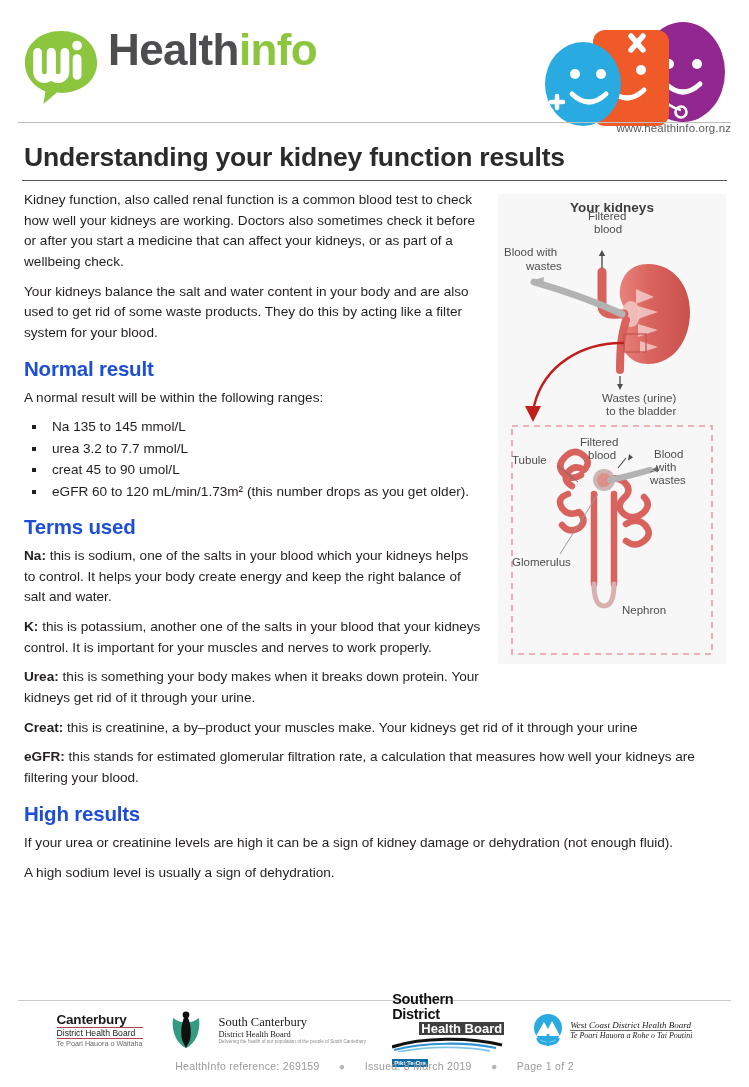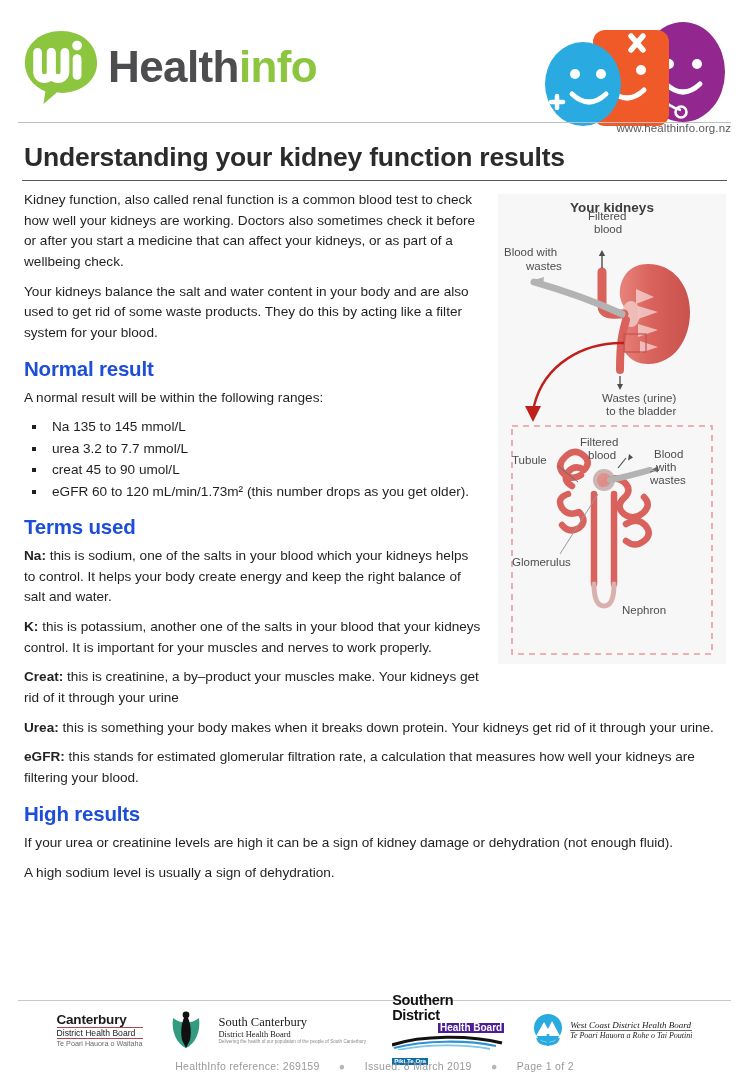--- a/index.html
+++ b/index.html
@@ -19,21 +19,20 @@
   
   .header {
     position: relative;
     height: 122px;
   }
   .logo-block {
     position: absolute;
     left: 22px;
     top: 28px;
     display: flex;
-    align-items: center;
   }
   .logo-mark {
     width: 78px;
     height: 78px;
     position: relative;
     flex: none;
   }
   .logo-wordmark {
     font-size: 44px;
     font-weight: bold;
@@ -202,21 +201,21 @@
   }
   .cdhb-maori { font-size: 7.2px; color: #6a6a6a; margin-top: 0.5px; }
 
   .scdhb-text { line-height: 1.1; margin-left: 16px; }
   .scdhb-name { font-size: 12.5px; font-family: "Liberation Serif", serif; color: #1a1a1a; }
   .scdhb-sub { font-size: 8.4px; font-family: "Liberation Serif", serif; color: #1a1a1a; }
   .scdhb-tiny { font-size: 4.6px; color: #8a8a8a; }
 
   .sdhb-text { line-height: 1.02; }
   .sdhb-name { font-size: 14.5px; font-weight: bold; color: #111; letter-spacing: -0.3px; }
-  .sdhb-sub { font-size: 10px; font-weight: bold; color: #fff; background: #4c1d95; display: inline-block; padding: 0 2px; float: right; }
+  .sdhb-sub { font-size: 13px; font-weight: bold; color: #fff; background: #404040; display: inline-block; padding: 0 2px; float: right; }
   .sdhb-piki { font-size: 6.2px; font-weight: bold; color: #fff; background: #0d6ca8; display: inline-block; padding: 0.5px 2px; }
 
   .wcdhb-text { line-height: 1.15; margin-left: 4px; font-family: "Liberation Serif", serif; font-style: italic; }
   .wcdhb-name { font-size: 9px; color: #1a1a1a; border-bottom: 0.7px solid #6a6a6a; }
   .wcdhb-sub { font-size: 8px; color: #1a1a1a; }
 </style>
 </head>
 <body>
 
 <div class="header">
@@ -377,22 +376,22 @@
     <li>Na 135 to 145 mmol/L</li>
     <li>urea 3.2 to 7.7 mmol/L</li>
     <li>creat 45 to 90 umol/L</li>
     <li>eGFR 60 to 120 mL/min/1.73m² (this number drops as you get older).</li>
   </ul>
 
   <h2 class="section">Terms used</h2>
 
   <p><span class="term">Na:</span><span> this is sodium, one of the salts in your blood which your kidneys helps to control. It helps your body create energy and keep the right balance of salt and water.</span></p>
   <p><span class="term">K:</span><span> this is potassium, another one of the salts in your blood that your kidneys control. It is important for your muscles and nerves to work properly.</span></p>
+  <p><span class="term">Urea:</span><span> this is something your body makes when it breaks down protein. Your kidneys get rid of it through your urine.</span></p>
   <p><span class="term">Creat:</span><span> this is creatinine, a by–product your muscles make. Your kidneys get rid of it through your urine</span></p>
-  <p><span class="term">Urea:</span><span> this is something your body makes when it breaks down protein. Your kidneys get rid of it through your urine.</span></p>
   <p><span class="term">eGFR:</span><span> this stands for estimated glomerular filtration rate, a calculation that measures how well your kidneys are filtering your blood.</span></p>
 
   <h2 class="section">High results</h2>
   <p>If your urea or creatinine levels are high it can be a sign of kidney damage or dehydration (not enough fluid).</p>
   <p>A high sodium level is usually a sign of dehydration.</p>
 </div>
 
 <div class="footer-rule"></div>
 
 <div class="footer-logos">

